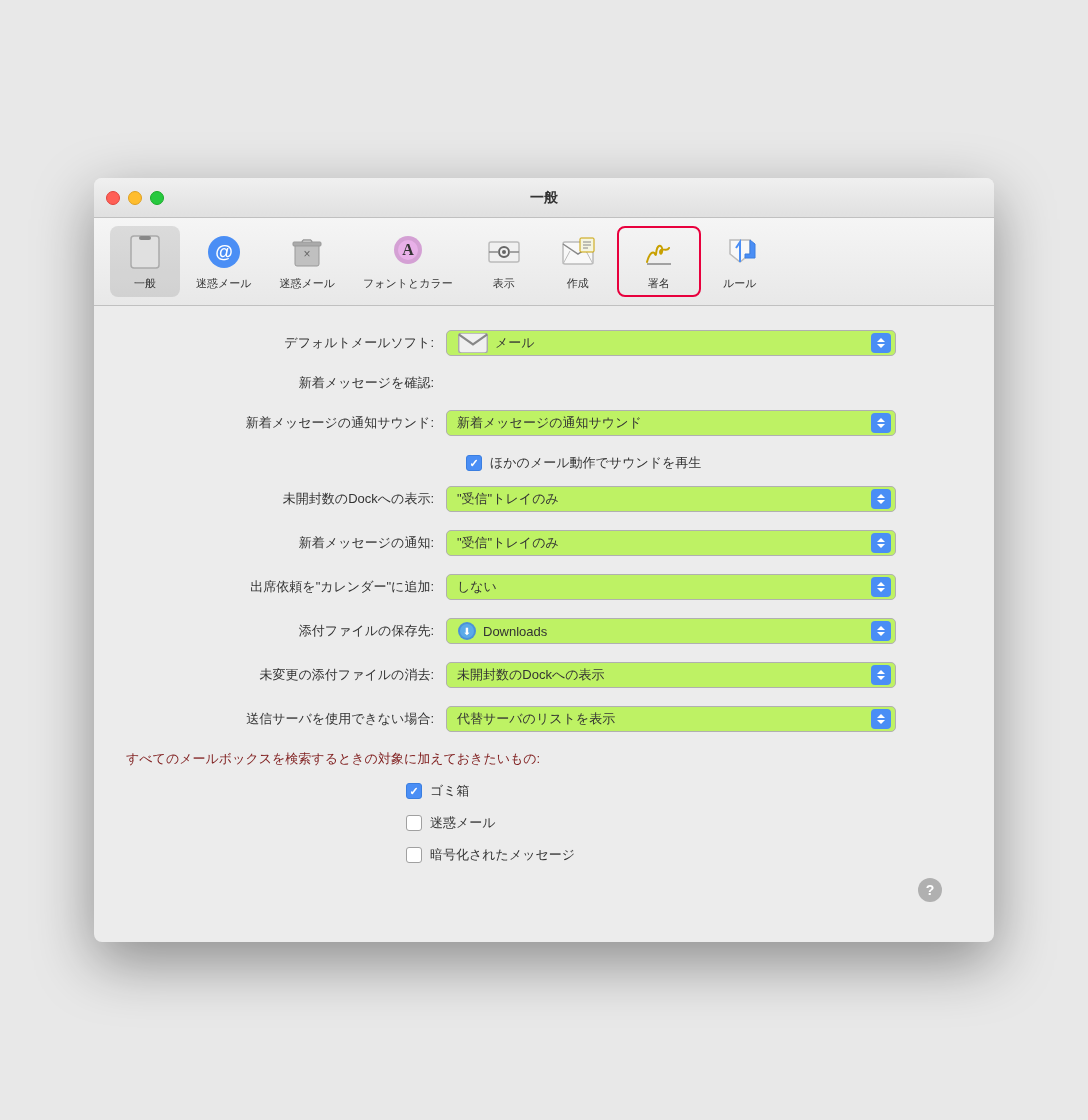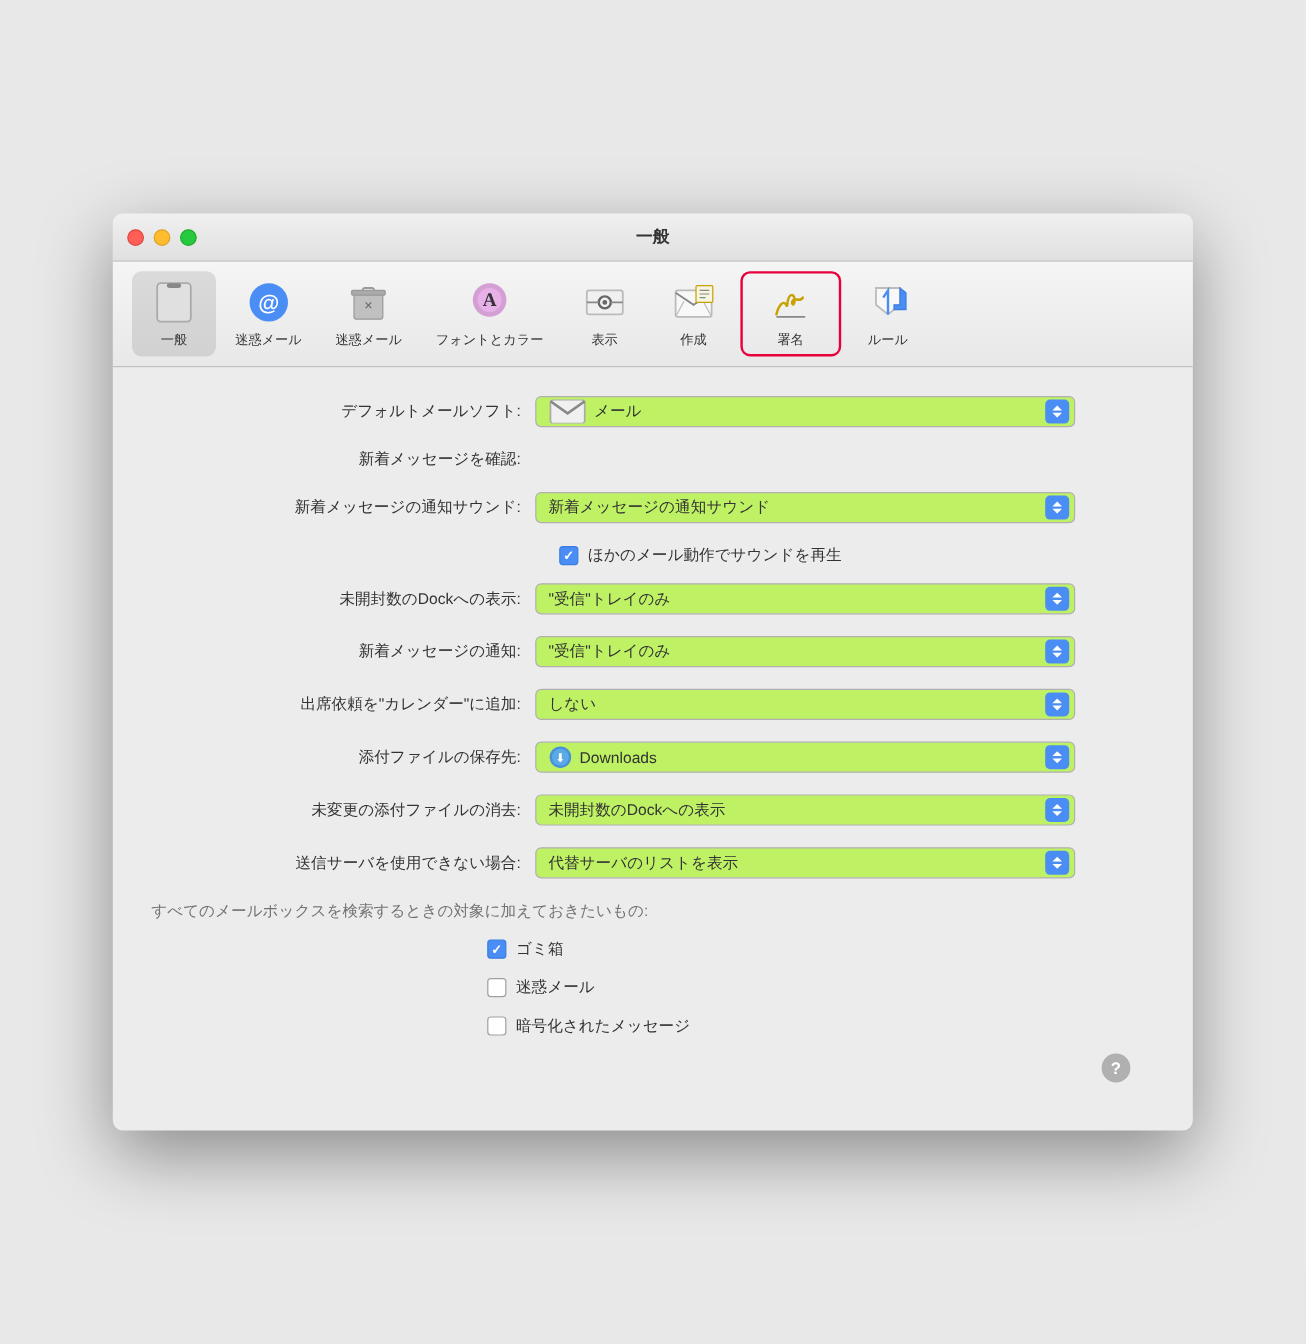--- a/index.html
+++ b/index.html
@@ -183,21 +183,21 @@
       color: white;
       font-size: 11px;
       font-weight: bold;
     }
     .checkbox-label {
       font-size: 13px;
       color: #333;
     }
     .section-label {
       font-size: 13px;
-      color: #737373;
+      color: #7f1d1d;
       margin-bottom: 12px;
       margin-left: 0;
     }
     .help-btn {
       position: absolute;
       bottom: 16px;
       right: 20px;
       width: 24px;
       height: 24px;
       border-radius: 50%;

